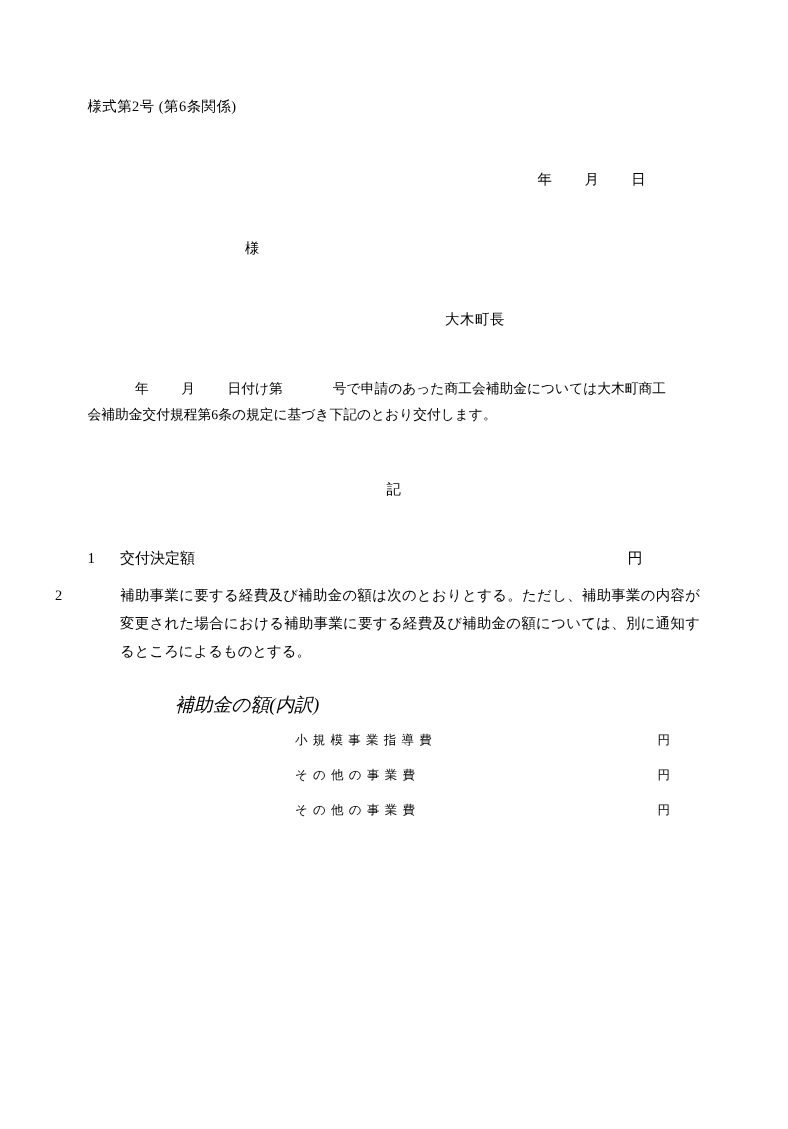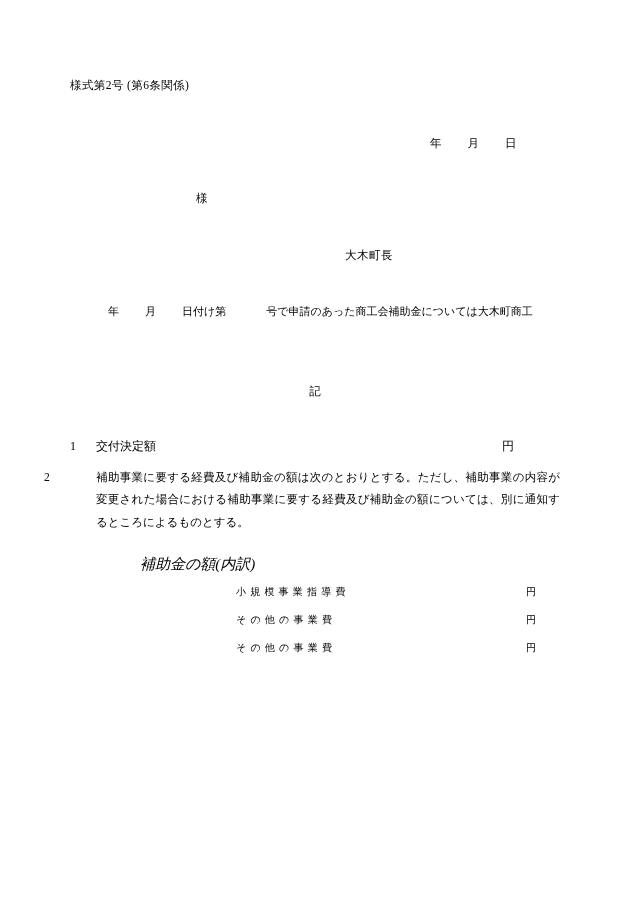--- a/index.html
+++ b/index.html
@@ -43,21 +43,21 @@
   }
   .addressee {
     position: absolute;
     left: 196px;
     top: 191px;
     font-size: 11.5px;
     white-space: nowrap;
   }
   .issuer {
     position: absolute;
-    left: 345px;
+    left: 356px;
     top: 248px;
     font-size: 11.5px;
     letter-spacing: 0.5px;
     white-space: nowrap;
   }
   .body-block {
     position: absolute;
     left: 70px;
     top: 301px;
     width: 490px;
@@ -166,20 +166,21 @@
   <div class="date-line">
     <span>年</span><span class="gap"></span><span>月</span><span class="gap"></span><span>日</span>
   </div>
 
   <div class="addressee">様</div>
 
   <div class="issuer">大木町長</div>
 
   <div class="body-block">
     <span class="indent"></span><span>年</span><span class="gap-s"></span><span>月</span><span class="gap-s"></span><span>日付け第</span><span class="gap-m"></span><span>号で申請のあった商工会補助金については大木町商工</span><br>
+    <span>会補助金交付規程第6条の規定に基づき下記のとおり交付します。</span>
   </div>
 
   <div class="ki">記</div>
 
   <div class="item1">
     <span class="num">1</span><span>交付決定額</span>
     <span class="yen">円</span>
   </div>
 
   <div class="item2">

